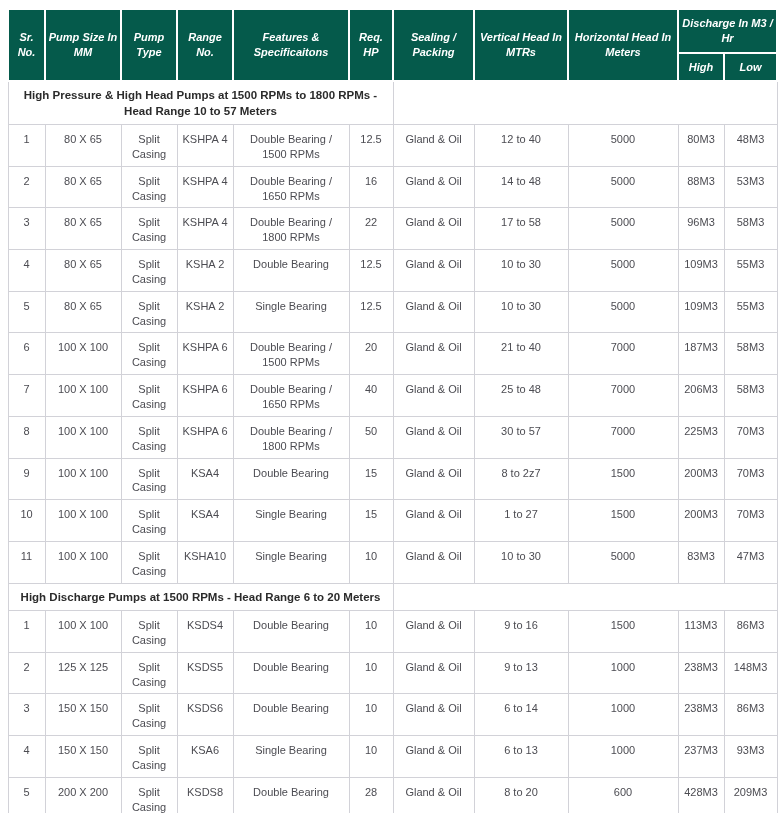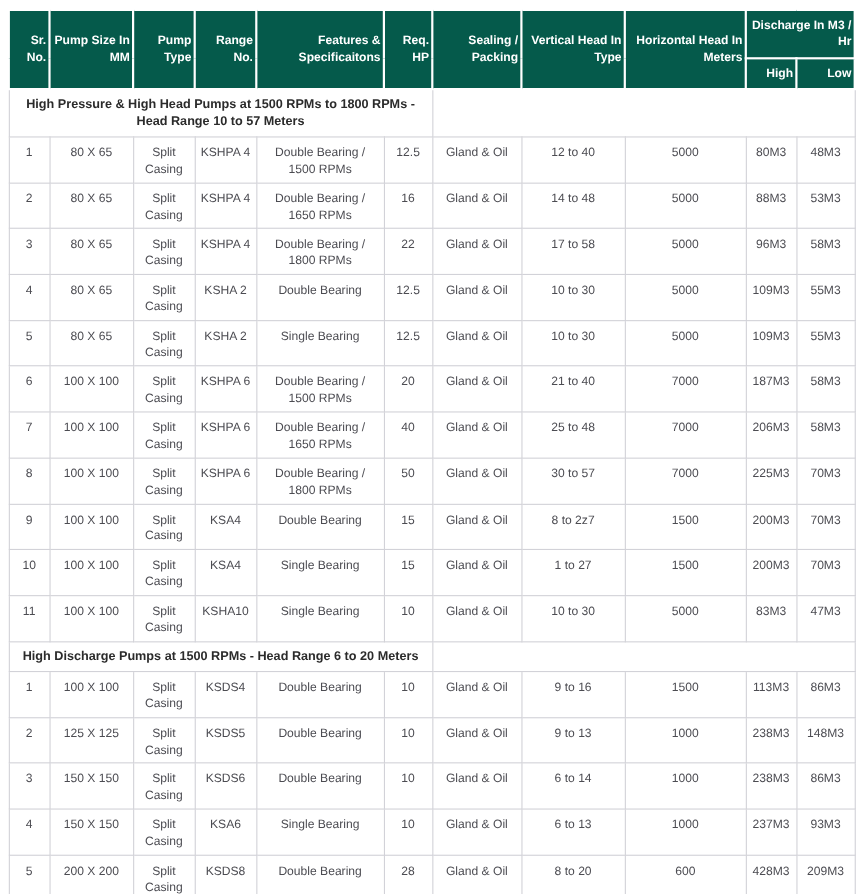--- a/index.html
+++ b/index.html
@@ -25,24 +25,25 @@
   col.c-vertical{width:94px}
   col.c-horizontal{width:110px}
   col.c-high{width:46px}
   col.c-low{width:53px}
   thead th{
     background:var(--header-bg);
     color:var(--header-text);
     font-size:11px;
     font-weight:bold;
     border:2px solid #ffffff;
-    text-align:right;
+    text-align:center;
     vertical-align:middle;
     padding:3px 2px;
     line-height:1.35;
+    font-style:italic;
   }
   thead tr.h-top th{height:36px;}
   thead tr.h-sub th{height:20px;}
   tbody td{
     border:1px solid var(--grid-border);
     font-size:11px;
     color:var(--body-text);
     text-align:center;
     vertical-align:top;
     padding:7px 3px 4px 3px;
@@ -79,21 +80,21 @@
     </colgroup>
     <thead>
       <tr class="h-top">
         <th rowspan="2">Sr. No.</th>
         <th rowspan="2">Pump Size In MM</th>
         <th rowspan="2">Pump Type</th>
         <th rowspan="2">Range No.</th>
         <th rowspan="2">Features &amp; Specificaitons</th>
         <th rowspan="2">Req. HP</th>
         <th rowspan="2">Sealing / Packing</th>
-        <th rowspan="2">Vertical Head In Type</th>
+        <th rowspan="2">Vertical Head In MTRs</th>
         <th rowspan="2">Horizontal Head In Meters</th>
         <th colspan="2">Discharge In M3 / Hr</th>
       </tr>
       <tr class="h-sub">
         <th>High</th>
         <th>Low</th>
       </tr>
     </thead>
     <tbody>
         <tr class="section-row">

